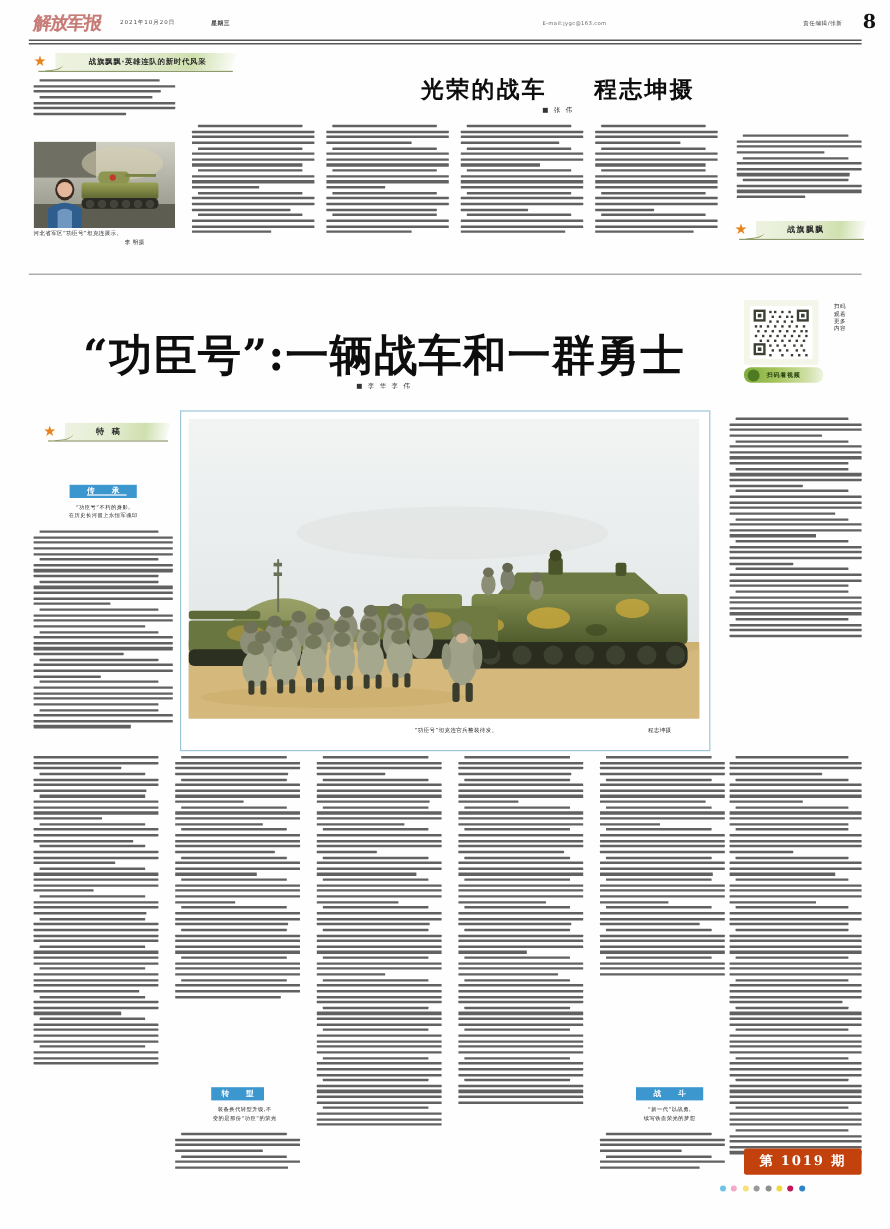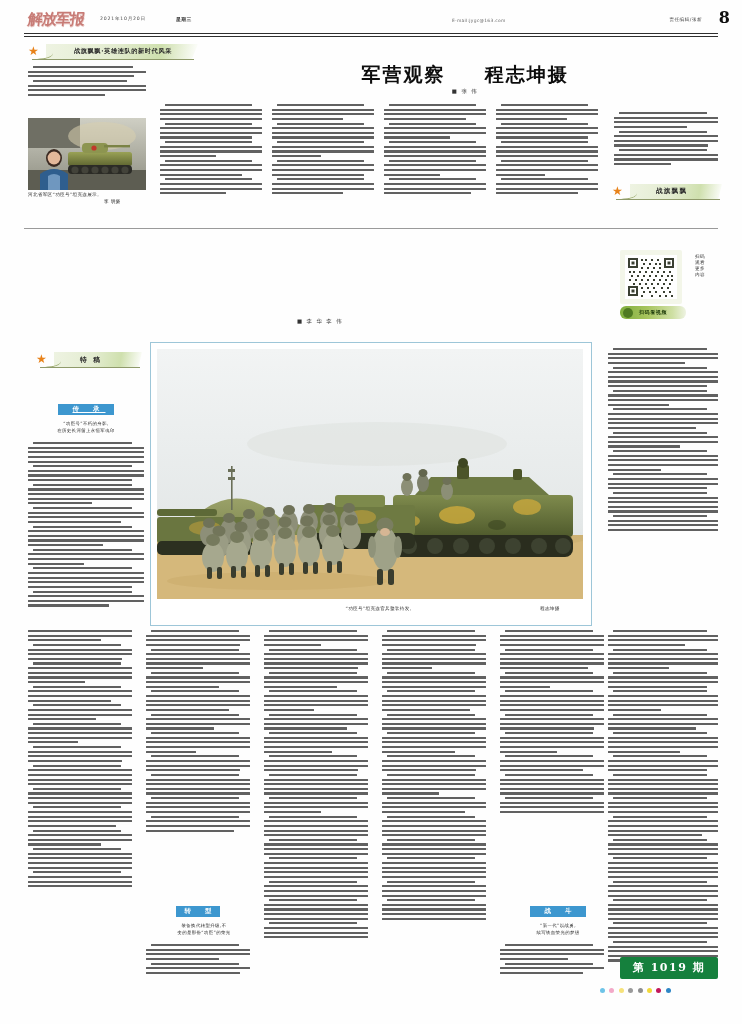--- a/index.html
+++ b/index.html
@@ -105,21 +105,21 @@
   .qrbanner{
     position:absolute;height:13px;border-radius:6px;
     background:linear-gradient(90deg,#7fae3e 0%,#a6c45c 40%,#cfe0a5 80%,#eef3e2 100%);
   }
   .qrbanner .txt{position:absolute;left:19px;top:3px;font-size:5px;color:#23400e;font-weight:bold;letter-spacing:.6px;}
   .qrbanner .dot{position:absolute;left:3px;top:1.5px;width:10px;height:10px;border-radius:50%;background:#4f7a22;}
   .qrside{position:absolute;font-size:4.6px;color:#2a2a2a;line-height:6px;letter-spacing:.4px;text-align:center;}
 
   
   .issue{
-    position:absolute;background:#15803d;color:#fff;border-radius:2px;
+    position:absolute;background:#c2410c;color:#fff;border-radius:2px;
     font-size:11px;font-weight:bold;letter-spacing:1.5px;text-align:center;
     font-family:"DejaVu Serif","Liberation Serif",serif;
   }
   .dots{position:absolute;display:flex;gap:4.4px;}
   .dots i{width:5px;height:5px;border-radius:50%;display:block;}
 
   .dim{position:absolute;font-size:4.4px;color:#222;letter-spacing:.4px;}
 </style>
 </head>
 <body>
@@ -187,21 +187,21 @@
       <ellipse cx="26" cy="40" rx="8" ry="9" fill="#3b2a22"></ellipse>
       <circle cx="26" cy="40" r="6.4" fill="#e3b89a"></circle>
       <path d="M12 72 L12 56 Q26 46 40 56 L40 72 Z" fill="#2f5e8e"></path>
       <path d="M20 72 L20 58 Q26 54 32 58 L32 72 Z" fill="#6f97bf"></path>
     </svg>
   </div>
   <div class="cap" style="left:28px;top:192px;width:100px;">河北省军区“功臣号”坦克连展示。</div>
   <div class="credit" style="left:104px;top:199px;">李 明摄</div>
 
   <div class="hl-main" style="left:300px;top:62px;width:330px;font-size:19px;letter-spacing:2px;">
-    <span>军营观察</span>
+    <span>光荣的战车</span>
     <span style="display:inline-block;width:22px;"></span>
     <span>程志坤摄</span>
   </div>
   <div class="byline" style="left:300px;top:88px;width:330px;">■ 张 伟</div>
 
   <div class="banner" style="left:612px;top:184px;width:110px;">
     <div class="bg" style="width:92px;"></div>
     <div class="star">★</div>
     <div class="swoosh"></div>
     <div class="btxt" style="left:44px;font-size:6.6px;letter-spacing:1.2px;">战旗飘飘</div>
@@ -306,20 +306,21 @@
       <div class="ln s100"></div>
       <div class="ln s90"></div>
     <div class="ln s85 i"></div>
       <div class="ln s100"></div>
       <div class="ln s100"></div>
       <div class="ln s55"></div>
   </div>
 
   <div class="rule-h" style="left:24px;top:228px;width:694px;background:#9a9a9a;"></div>
 
+  <div class="hl-main" style="left:34px;top:272px;width:572px;font-size:36px;letter-spacing:1px;">“功臣号”:一辆战车和一群勇士</div>
   <div class="byline" style="left:34px;top:318px;width:572px;">■ 李 华 李 伟</div>
 
   <div class="qrwrap" style="left:620px;top:246px;width:100px;height:78px;">
     <div class="qrcard" style="left:0;top:4px;width:62px;height:54px;"></div>
     <div class="qr" style="left:5px;top:9px;width:52px;height:44px;">
       <svg width="52" height="44" viewBox="0 0 52 44">
         <rect width="52" height="44" fill="#ffffff"></rect>
         <g fill="#3b4033">
           <rect x="3" y="3" width="10" height="10"></rect>
             <rect x="5" y="5" width="6" height="6" fill="#fff"></rect>

